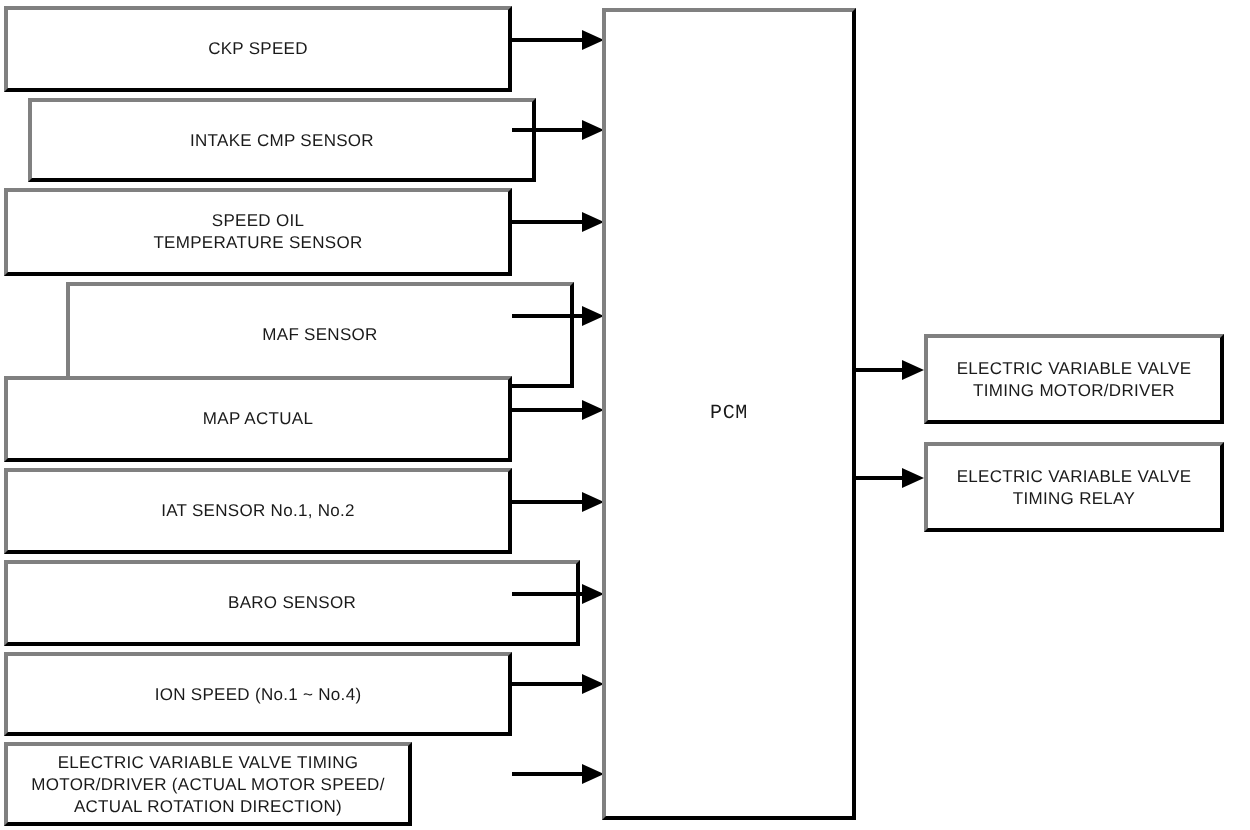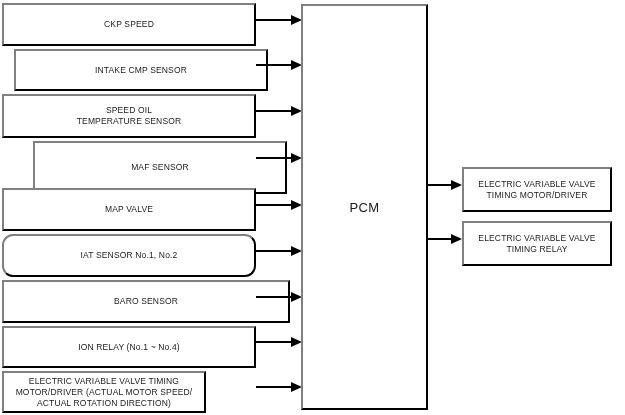--- a/index.html
+++ b/index.html
@@ -47,23 +47,24 @@
     background: #ffffff;
     border-top: 2px solid #808080;
     border-left: 2px solid #808080;
     border-right: 2px solid #000000;
     border-bottom: 2px solid #000000;
     display: flex;
     align-items: center;
     justify-content: center;
   }
   #pcm-box .boxlabel {
-    font-size: 13px;
+    font-size: 10px;
     letter-spacing: 0.3px;
     color: #1a1a1a;
+    font-family: Liberation Mono, monospace;
   }
 
   
   .arrow {
     position: absolute;
     height: 10px;
   }
   .arrow .shaft {
     position: absolute;
     left: 0;
@@ -94,30 +95,30 @@
         <span class="boxlabel">INTAKE CMP SENSOR</span>
       </div>
       <div class="dbox" style="left: 2px; top: 94px; width: 254px; height: 44px;">
         <span class="boxlabel">SPEED OIL
 TEMPERATURE SENSOR</span>
       </div>
       <div class="dbox" style="left: 2px; top: 141px; width: 254px; height: 53px; margin-left: 31px;">
         <span class="boxlabel">MAF SENSOR</span>
       </div>
       <div class="dbox" style="left: 2px; top: 188px; width: 254px; height: 43px;">
-        <span class="boxlabel">MAP VALVE</span>
+        <span class="boxlabel">MAP ACTUAL</span>
       </div>
-      <div class="dbox" style="left: 2px; top: 234px; width: 254px; height: 43px; border-radius: 11px;">
+      <div class="dbox" style="left: 2px; top: 234px; width: 254px; height: 43px;">
         <span class="boxlabel">IAT SENSOR No.1, No.2</span>
       </div>
       <div class="dbox" style="left: 2px; top: 280px; width: 288px; height: 43px;">
         <span class="boxlabel">BARO SENSOR</span>
       </div>
       <div class="dbox" style="left: 2px; top: 326px; width: 254px; height: 42px;">
-        <span class="boxlabel">ION RELAY (No.1 ~ No.4)</span>
+        <span class="boxlabel">ION SPEED (No.1 ~ No.4)</span>
       </div>
       <div class="dbox" style="left: 2px; top: 371px; width: 204px; height: 42px;">
         <span class="boxlabel">ELECTRIC VARIABLE VALVE TIMING
 MOTOR/DRIVER (ACTUAL MOTOR SPEED/
 ACTUAL ROTATION DIRECTION)</span>
       </div>
     </div>
 
   <div id="input-arrows-layer">
       <div class="arrow" style="left: 256px; top: 15px; width: 46px;">

